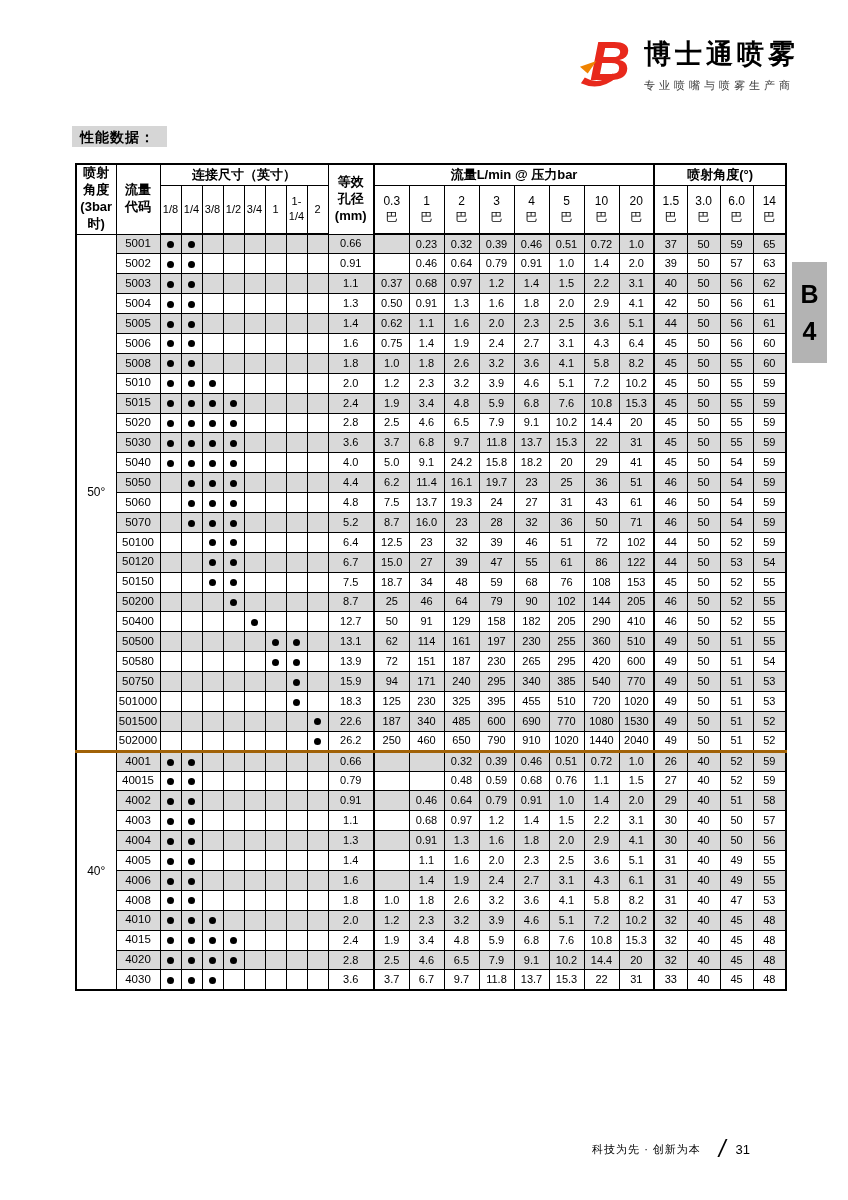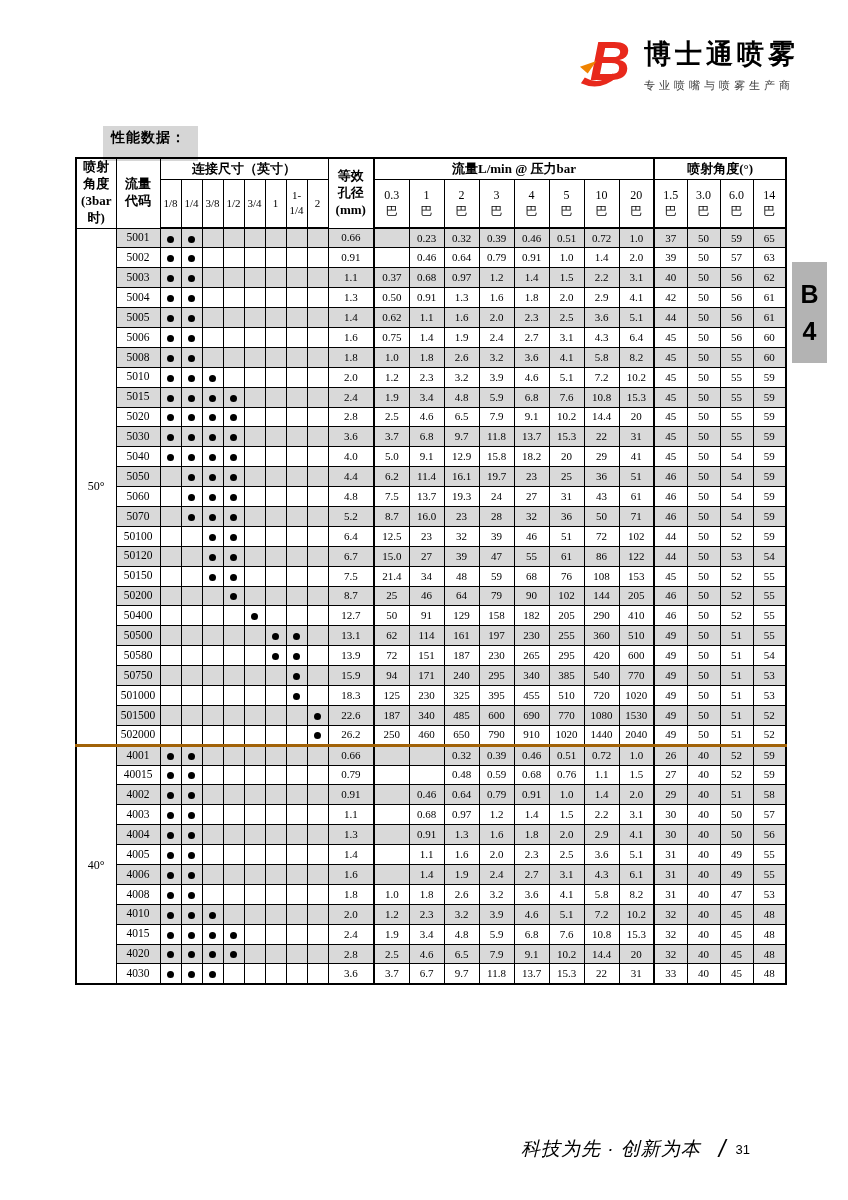--- a/index.html
+++ b/index.html
@@ -17,48 +17,48 @@
   }
   
   .logo-block{position:absolute;top:30px;left:578px;display:flex;align-items:flex-start;}
   .logo-mark{width:62px;height:62px;display:block;}
   .logo-mark svg{width:62px;height:62px;display:block;}
   .logo-text{display:flex;flex-direction:column;margin-left:4px;margin-top:6px;}
   .logo-name{font-size:27px;font-weight:bold;letter-spacing:4px;white-space:nowrap;}
   .logo-tagline{font-size:11px;letter-spacing:4px;color:#3a3a3a;margin-top:6px;white-space:nowrap;}
   
   .section-chip{
-    position:absolute;left:103px;top:126px;background:var(--chip-gray);
-    font-size:14px;font-weight:bold;padding:3px 12px 14px 8px;letter-spacing:1px;
+    position:absolute;left:72px;top:126px;background:var(--chip-gray);
+    font-size:14px;font-weight:bold;padding:3px 12px 0 8px;letter-spacing:1px;
   }
   
   .side-tab{
     position:absolute;left:792px;top:262px;width:35px;height:101px;background:var(--tab-gray);
     display:flex;flex-direction:column;align-items:center;justify-content:center;
     font-weight:bold;font-size:25px;line-height:1.45;
   }
   
-  .table-wrap{position:absolute;left:75px;top:157px;font-family:Liberation Serif, serif;}
+  .table-wrap{position:absolute;left:75px;top:163px;}
   table{border-collapse:collapse;table-layout:fixed;width:710px;border:2px solid #000;}
   th,td{border:1px solid #000;padding:0;text-align:center;vertical-align:middle;overflow:hidden;}
   thead tr.hrow1 th{height:21px;font-size:13px;font-weight:bold;}
   thead tr.hrow2 th{height:49px;font-size:12px;font-weight:normal;line-height:1.35;}
   thead th.hdr-v{font-size:12px;font-weight:bold;line-height:1.3;}
   thead tr.hrow2 th.conn-sub{font-size:11px;}
   thead tr:last-child th{border-bottom:2px solid #000;}
   tbody td{font-size:11px;height:19.9px;line-height:1;}
   td.code{font-size:11.5px;margin-left:40px;}
   td.angle-cell{font-size:12px;background:#fff !important;}
   tr.shaded td{background:var(--row-shade);}
   tr.sec-top td{border-top:3px solid #a16207;}
   .bl2{border-left:2px solid #000 !important;}
   .dot{display:inline-block;width:7px;height:7px;background:#000;border-radius:50%;vertical-align:middle;}
   
   .footer{position:absolute;top:1135px;right:98px;display:flex;align-items:center;}
-  .footer .slogan{font-size:19px;letter-spacing:1px;font-style:italic;}
+  .footer .slogan{font-size:11px;letter-spacing:1px;}
   .footer .slash{font-size:24px;font-style:italic;margin:0 10px 0 18px;font-weight:normal;}
   .footer .page-num{font-size:13px;}
 </style>
 </head>
 <body>
 
 <div class="page">
 
   <header class="logo-block">
     <span class="logo-mark">
@@ -412,21 +412,21 @@
             <td class="conn"><span class="dot"></span></td>
             <td class="conn"><span class="dot"></span></td>
             <td class="conn"><span class="dot"></span></td>
             <td class="conn"></td>
             <td class="conn"></td>
             <td class="conn"></td>
             <td class="conn"></td>
             <td class="orifice">4.0</td>
             <td class="num bl2">5.0</td>
             <td class="num">9.1</td>
-            <td class="num">12.9</td>
+            <td class="num">24.2</td>
             <td class="num">15.8</td>
             <td class="num">18.2</td>
             <td class="num">20</td>
             <td class="num">29</td>
             <td class="num">41</td>
             <td class="num bl2">45</td>
             <td class="num">50</td>
             <td class="num">54</td>
             <td class="num">59</td>
           </tr>
@@ -554,21 +554,21 @@
             <td class="code">50150</td>
             <td class="conn"></td>
             <td class="conn"></td>
             <td class="conn"><span class="dot"></span></td>
             <td class="conn"><span class="dot"></span></td>
             <td class="conn"></td>
             <td class="conn"></td>
             <td class="conn"></td>
             <td class="conn"></td>
             <td class="orifice">7.5</td>
-            <td class="num bl2">21.4</td>
+            <td class="num bl2">18.7</td>
             <td class="num">34</td>
             <td class="num">48</td>
             <td class="num">59</td>
             <td class="num">68</td>
             <td class="num">76</td>
             <td class="num">108</td>
             <td class="num">153</td>
             <td class="num bl2">45</td>
             <td class="num">50</td>
             <td class="num">52</td>

